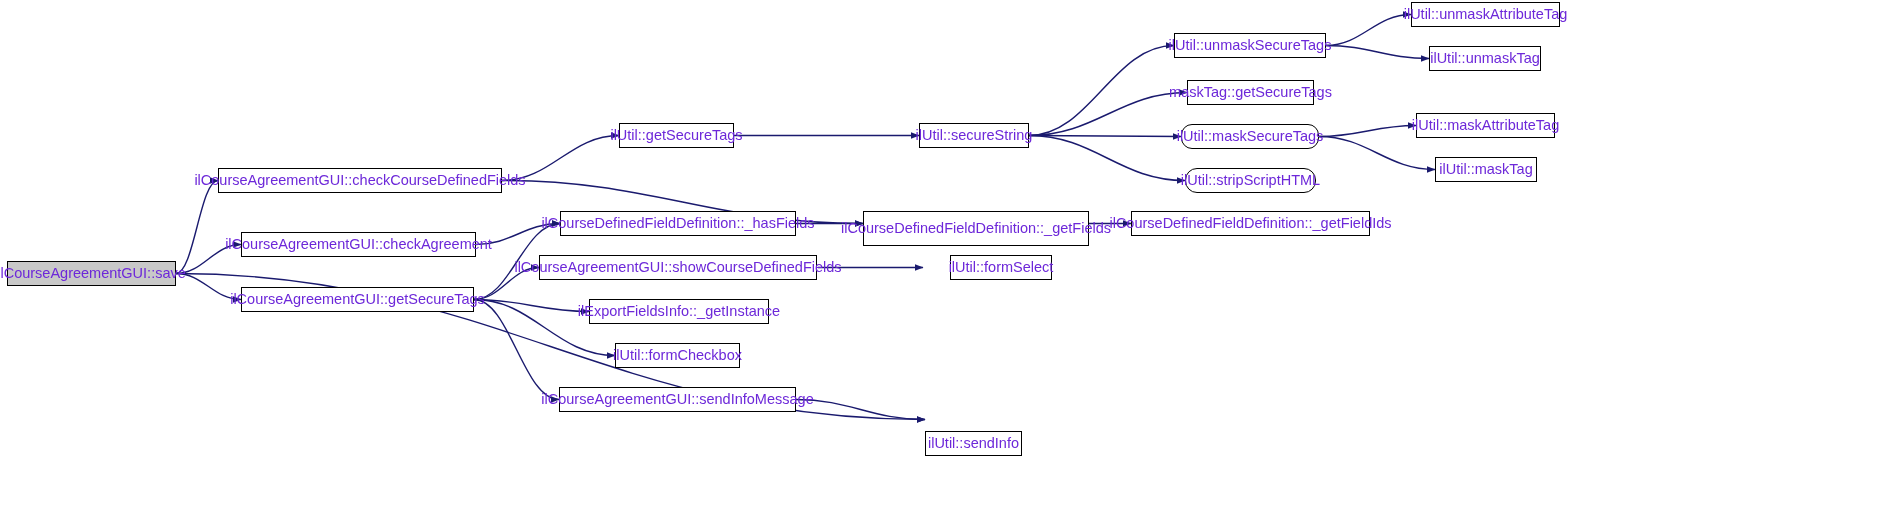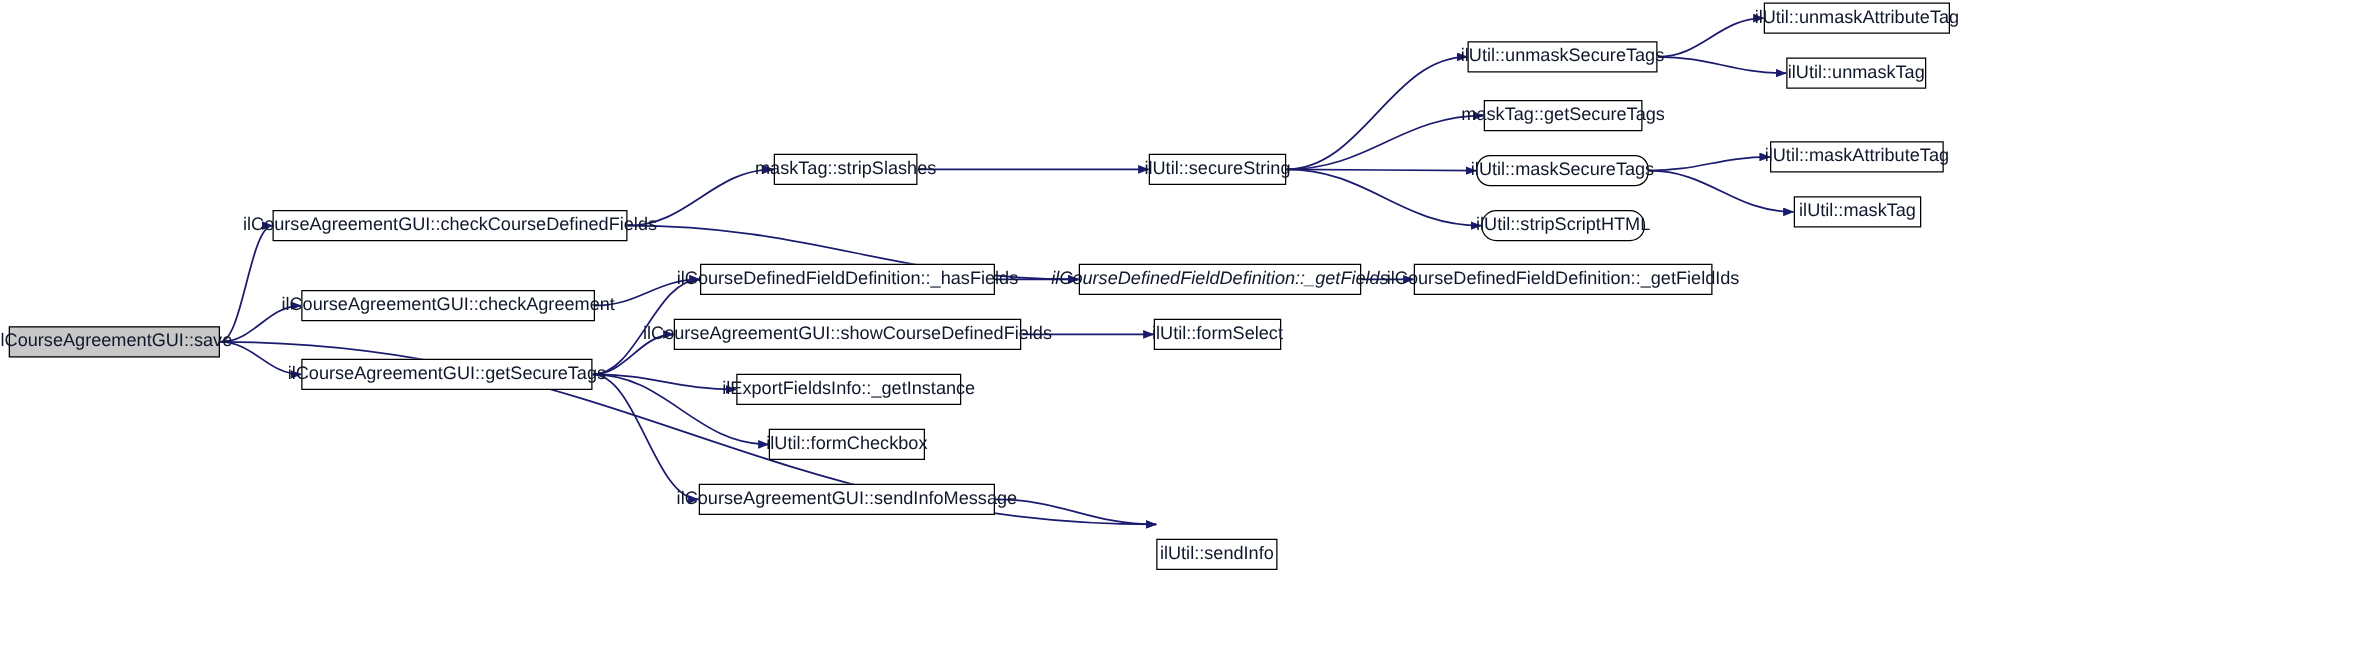--- a/index.html
+++ b/index.html
@@ -20,21 +20,21 @@
     left: 0;
     top: 0;
     width: 1904px;
     height: 531px;
   }
   .node {
     position: absolute;
     box-sizing: border-box;
     border: 1px solid #000000;
     background: #ffffff;
-    color: #0f172a;
+    color: #6d28d9;
     font-size: 14.5px;
     line-height: 1;
     display: flex;
     align-items: center;
     justify-content: center;
     white-space: nowrap;
     letter-spacing: 0px;
   }
   .node.root {
     background: #c8c8c8;
@@ -76,29 +76,29 @@
         <path d="M1326,45.5 C1369.26,45.5 1385.74,58.5 1429,58.5" marker-end="url(#arrow)"></path>
         <path d="M1319,136.5 C1359.74,136.5 1375.26,125.5 1416,125.5" marker-end="url(#arrow)"></path>
         <path d="M1319,136.5 C1367.72,136.5 1386.28,169.5 1435,169.5" marker-end="url(#arrow)"></path>
       </g>
   </svg>
   <div id="node-layer">
       <div class="node root" style="left: 7px; top: 261px; width: 169px; height: 25px;">ilCourseAgreementGUI::save</div>
       <div class="node" style="left: 218px; top: 168px; width: 284px; height: 25px;">ilCourseAgreementGUI::checkCourseDefinedFields</div>
       <div class="node" style="left: 241px; top: 232px; width: 235px; height: 25px;">ilCourseAgreementGUI::checkAgreement</div>
       <div class="node" style="left: 241px; top: 287px; width: 233px; height: 25px;">ilCourseAgreementGUI::getSecureTags</div>
-      <div class="node" style="left: 619px; top: 123px; width: 115px; height: 25px;">maskTag::stripSlashes</div>
+      <div class="node" style="left: 619px; top: 123px; width: 115px; height: 25px;">ilUtil::getSecureTags</div>
       <div class="node" style="left: 560px; top: 211px; width: 236px; height: 25px;">ilCourseDefinedFieldDefinition::_hasFields</div>
       <div class="node" style="left: 539px; top: 255px; width: 278px; height: 25px;">ilCourseAgreementGUI::showCourseDefinedFields</div>
       <div class="node" style="left: 589px; top: 299px; width: 180px; height: 25px;">ilExportFieldsInfo::_getInstance</div>
       <div class="node" style="left: 615px; top: 343px; width: 125px; height: 25px;">ilUtil::formCheckbox</div>
       <div class="node" style="left: 559px; top: 387px; width: 237px; height: 25px;">ilCourseAgreementGUI::sendInfoMessage</div>
       <div class="node" style="left: 919px; top: 123px; width: 110px; height: 25px;">ilUtil::secureString</div>
-      <div class="node" style="left: 863px; top: 211px; width: 226px; height: 25px; font-style: italic;">ilCourseDefinedFieldDefinition::_getFields</div>
-      <div class="node" style="left: 923px; top: 255px; width: 102px; height: 25px;">ilUtil::formSelect</div>
+      <div class="node" style="left: 863px; top: 211px; width: 226px; height: 35px;">ilCourseDefinedFieldDefinition::_getFields</div>
+      <div class="node" style="left: 950px; top: 255px; width: 102px; height: 25px;">ilUtil::formSelect</div>
       <div class="node" style="left: 925px; top: 431px; width: 97px; height: 25px;">ilUtil::sendInfo</div>
       <div class="node" style="left: 1174px; top: 33px; width: 152px; height: 25px;">ilUtil::unmaskSecureTags</div>
       <div class="node" style="left: 1187px; top: 80px; width: 127px; height: 25px;">maskTag::getSecureTags</div>
       <div class="node" style="left: 1181px; top: 124px; width: 138px; height: 25px; border-radius: 11px;">ilUtil::maskSecureTags</div>
       <div class="node" style="left: 1185px; top: 168px; width: 131px; height: 25px; border-radius: 12px;">ilUtil::stripScriptHTML</div>
       <div class="node" style="left: 1131px; top: 211px; width: 239px; height: 25px;">ilCourseDefinedFieldDefinition::_getFieldIds</div>
       <div class="node" style="left: 1411px; top: 2px; width: 149px; height: 25px;">ilUtil::unmaskAttributeTag</div>
       <div class="node" style="left: 1429px; top: 46px; width: 112px; height: 25px;">ilUtil::unmaskTag</div>
       <div class="node" style="left: 1416px; top: 113px; width: 139px; height: 25px;">ilUtil::maskAttributeTag</div>
       <div class="node" style="left: 1435px; top: 157px; width: 102px; height: 25px;">ilUtil::maskTag</div>

